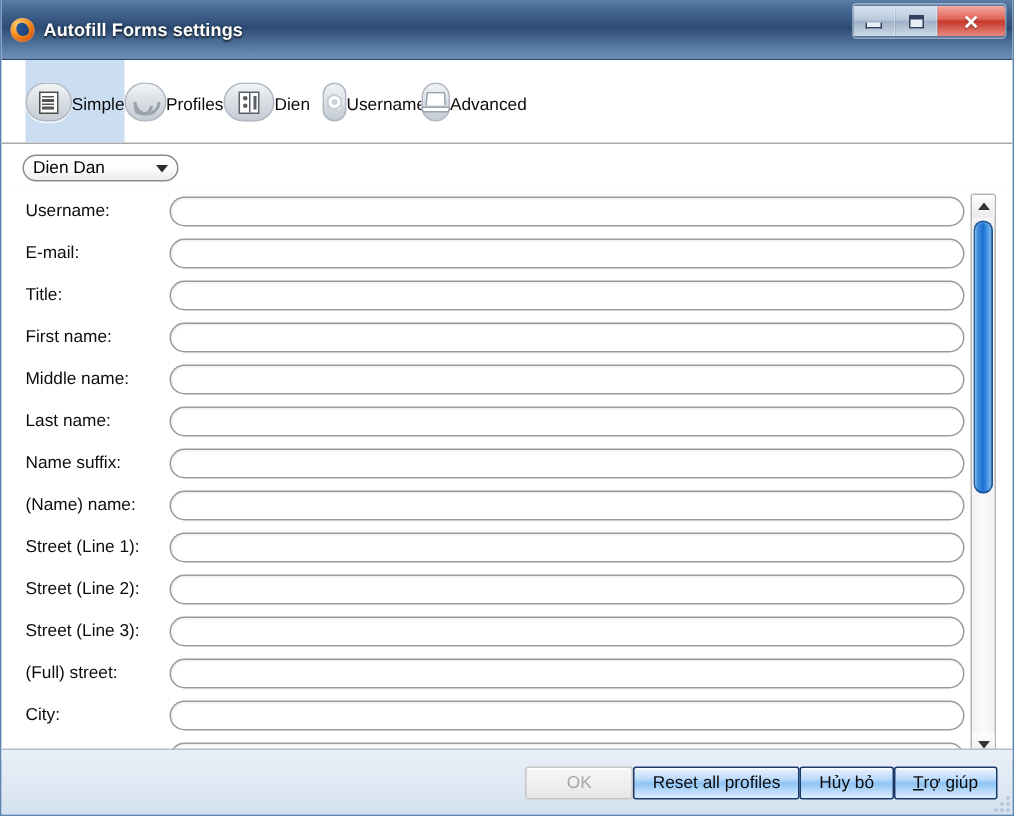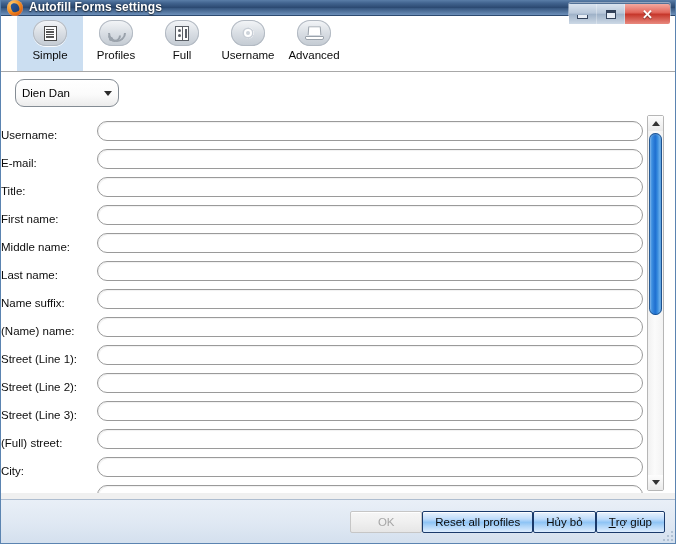--- a/index.html
+++ b/index.html
@@ -20,31 +20,31 @@
     box-sizing: border-box;
     background: #f0f0f0;
     border: 1px solid #5b84b1;
     border-top: none;
     overflow: hidden;
   }
 
   
   .titlebar {
     position: relative;
-    height: 16px;
+    height: 40px;
     box-sizing: border-box;
     background: linear-gradient(to bottom,
                 #4a6e9c 0%, #3f6punkt 0%, #3d5f8c 18%,
                 #2d4b74 52%, #35567f 53%, #5d82ae 100%);
     background: linear-gradient(to bottom,
                 #5a7ea8 0%, #42648f 20%,
                 #2c4a72 50%, #34547d 52%, #6d90ba 100%);
     border-bottom: 1px solid #2d4a70;
     display: flex;
-    align-items: flex-start;
+    align-items: center;
     padding-left: 6px;
   }
   .title-icon {
     width: 16px; height: 16px;
     margin-right: 6px;
     position: relative;
     flex: 0 0 auto;
   }
   .title-icon .ff-outer {
     position: absolute; left: 0; top: 0;
@@ -123,21 +123,20 @@
     display: flex;
     align-items: flex-start;
     padding-left: 16px;
     box-sizing: border-box;
   }
   .tab {
     width: 66px;
     height: 55px;
     box-sizing: border-box;
     display: flex;
-    flex-direction: column;
     align-items: center;
     justify-content: flex-start;
     padding-top: 4px;
     cursor: default;
   }
   .tab.selected {
     background: #cbdef1;
   }
   .tab + .tab { margin-left: 0; }
   .tab-icon {
@@ -246,21 +245,21 @@
     border-radius: 1px 1px 2px 2px;
     box-sizing: border-box;
   }
 
   
   .profile-row {
     background: #ffffff;
     padding: 7px 0 6px 14px;
   }
   .profile-select {
-    width: 104px; height: 28px;
+    width: 104px; height: 18px;
     box-sizing: border-box;
     border: 1px solid #848c94;
     border-radius: 9px;
     background: linear-gradient(to bottom, #ffffff 0%, #fbfbfb 55%, #ececec 100%);
     font-size: 11.5px;
     color: #000;
     display: flex;
     align-items: center;
     padding: 0 6px;
     position: relative;
@@ -281,22 +280,23 @@
     height: 380px;
     background: #ffffff;
     overflow: hidden;
   }
   .form-rows {
     position: absolute;
     left: 0; top: 0; right: 0;
   }
   .form-row {
     display: flex;
-    align-items: flex-end;
+    align-items: center;
     height: 28px;
+    padding-left: 16px;
     box-sizing: border-box;
   }
   .row-label {
     width: 96px;
     flex: 0 0 96px;
     font-size: 11.5px;
     color: #0d0d0d;
     white-space: nowrap;
   }
   .row-input {
@@ -459,21 +459,21 @@
         <div class="ico-main">
           <div class="col left">
               <span class="dot d1"></span>
               <span class="dot d2"></span>
             </div>
           <div class="col">
               <span class="bar"></span>
             </div>
         </div>
       </div>
-      <div class="tab-label">Full</div>
+      <div class="tab-label">Dien</div>
     </div>
 
     <div class="tab">
       <div class="tab-icon">
         <div class="ico-gear">
           <span class="g1"></span>
             <span class="g2"></span>
             <span class="g3"></span>
           <span class="hub"></span>
             <span class="hole"></span>

